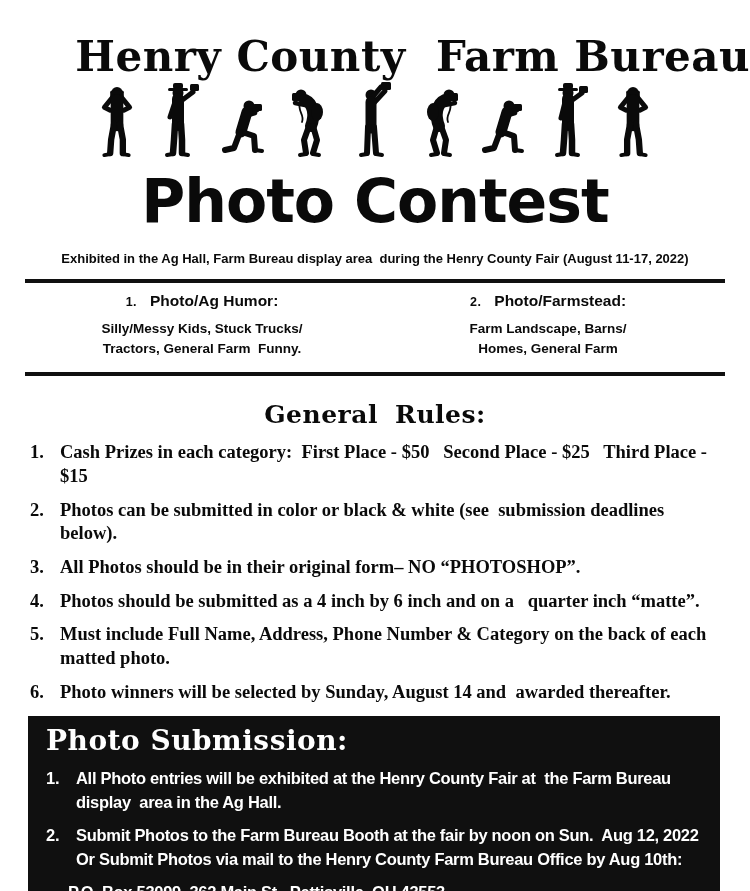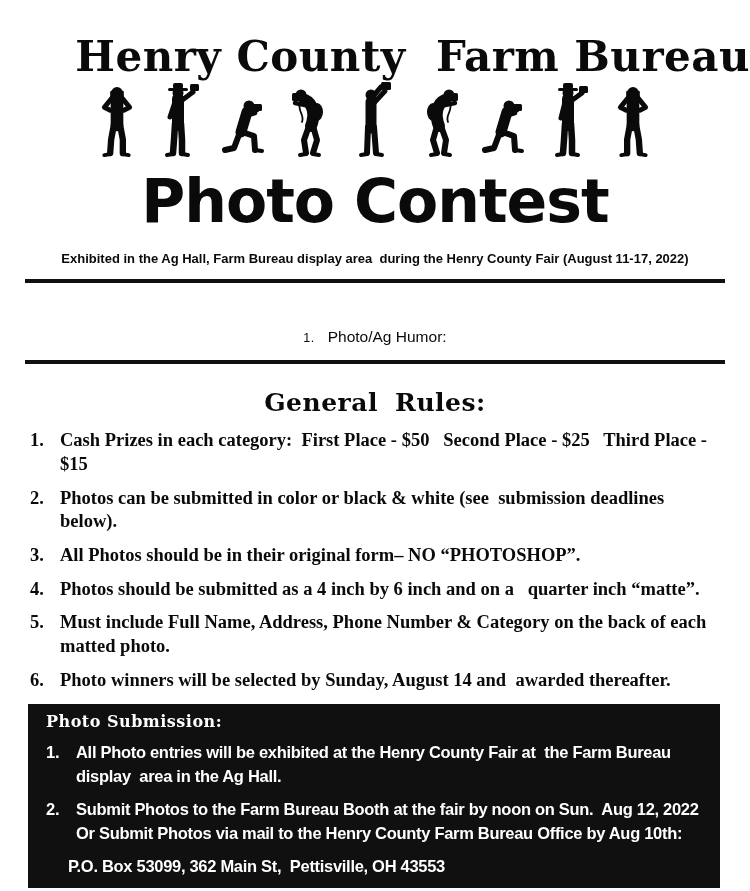--- a/index.html
+++ b/index.html
@@ -51,21 +51,21 @@
 
   
   .cats {
     margin: 13px 25px 0 25px;
     border-top: 4px solid #101010;
     border-bottom: 4px solid #101010;
     display: flex;
     padding: 9px 4px 14px 4px;
   }
   .cat { flex: 1; text-align: center; padding: 0 10px; }
-  .cat-head { font-weight: normal; font-size: 15.5px; white-space: pre-wrap; margin-top: 36px; }
+  .cat-head { font-weight: bold; font-size: 15.5px; white-space: pre-wrap; }
   .cat-head .cat-num { font-size: 12.5px; letter-spacing: 0.5px; }
   .cat-desc {
     margin-top: 9px;
     font-weight: bold;
     font-size: 13.5px;
     line-height: 1.45;
     white-space: pre-wrap;
   }
 
   
@@ -93,21 +93,21 @@
   
   .sub-box {
     margin: 12px 30px 0 28px;
     background: #101010;
     color: #ffffff;
     padding: 8px 16px 12px 18px;
   }
   .sub-heading {
     font-family: "DejaVu Serif", serif;
     font-weight: bold;
-    font-size: 16px;
+    font-size: 28px;
     letter-spacing: 0.5px;
   }
   .sub-item {
     display: flex;
     margin-top: 10px;
     font-weight: bold;
     font-size: 16.5px;
     line-height: 1.42;
     letter-spacing: -0.3px;
   }
@@ -260,20 +260,27 @@
   </svg>
 </div>
 
 <div class="contest-title">Photo Contest</div>
 
 <div class="subtitle">Exhibited in the Ag Hall, Farm Bureau display area  during the Henry County Fair (August 11-17, 2022)</div>
 
 <div class="cats">
   <div class="cat">
     <div class="cat-head"><span class="cat-num">1.</span>&nbsp;&nbsp;&nbsp;<span>Photo/Ag Humor:</span></div>
+    <div class="cat-desc">Silly/Messy Kids, Stuck Trucks/
+Tractors, General Farm  Funny.</div>
+  </div>
+  <div class="cat">
+    <div class="cat-head"><span class="cat-num">2.</span>&nbsp;&nbsp;&nbsp;<span>Photo/Farmstead:</span></div>
+    <div class="cat-desc">Farm Landscape, Barns/
+Homes, General Farm</div>
   </div>
 </div>
 
 <div class="rules-heading">General Rules:</div>
 
 <div class="rules">
   <div class="rule">
     <span class="rule-num">1.</span>
     <span class="rule-text">Cash Prizes in each category:  First Place - $50   Second Place - $25   Third Place -
 $15</span>

